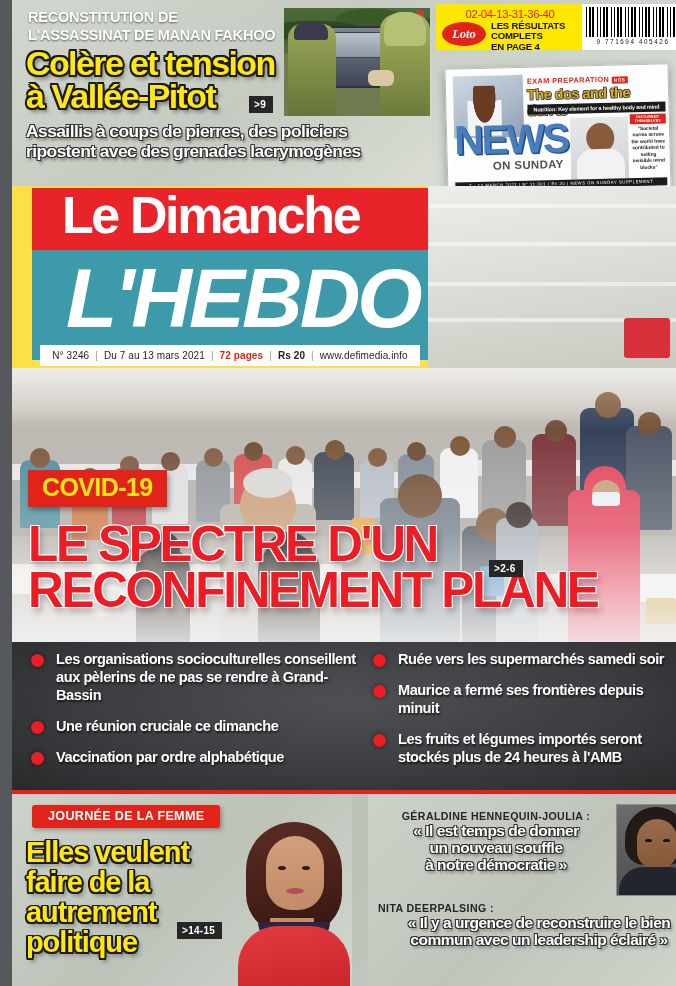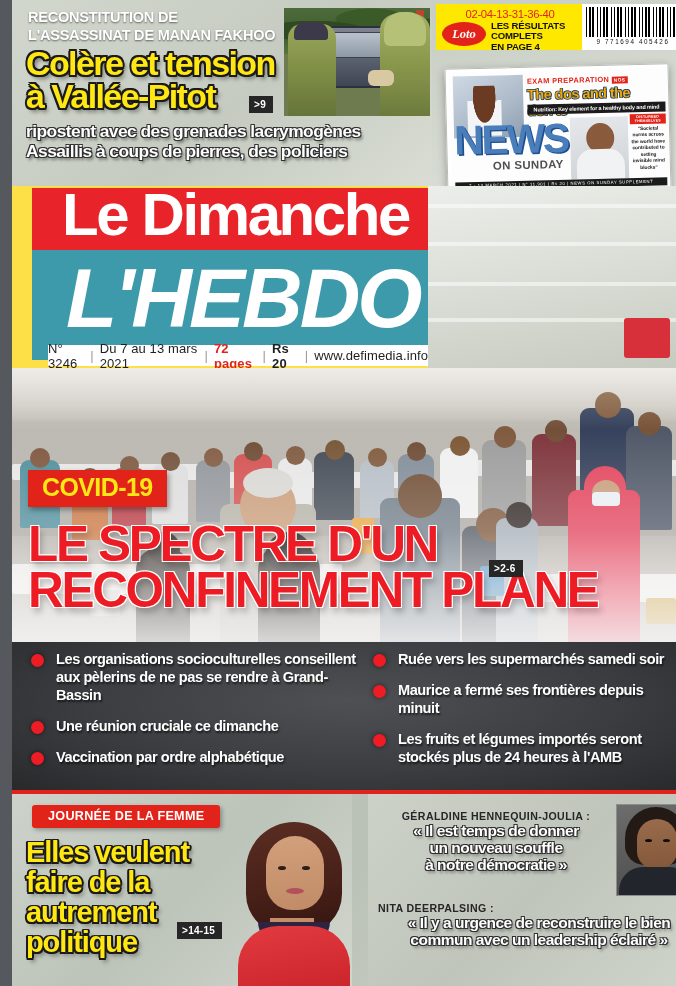--- a/index.html
+++ b/index.html
@@ -169,31 +169,31 @@
   .nos-book .d{font-weight:bold;font-size:5.1px;line-height:1.25;color:#111;margin-top:1px;}
   .nos-sheq{position:absolute;left:150px;top:218px;width:64px;}
   .nos-sheq .t{background:#e2231a;color:#fff;font-weight:bold;font-size:3.6px;
     display:inline-block;padding:1px 2px;}
   .nos-sheq .d{font-weight:bold;font-size:5px;line-height:1.3;color:#e2231a;margin-top:2px;}
 
   
   .mast-red{position:absolute;left:20px;top:188px;width:396px;height:62px;
     background:#e8232a;}
   .mast-red span{position:absolute;left:30px;top:-4px;
-    font-size:60px;font-weight:bold;color:#ffffff;letter-spacing:-2.4px;
+    font-size:52px;font-weight:bold;color:#ffffff;letter-spacing:-2.4px;
     line-height:62px;}
   .mast-teal{position:absolute;left:20px;top:250px;width:396px;height:110px;
     background:#3c9aaa;}
   .mast-hebdo{position:absolute;left:34px;top:-8px;width:380px;
     font-family:"Liberation Sans",sans-serif;
     font-size:84px;font-weight:bold;font-style:italic;color:#ffffff;
     letter-spacing:-3px;line-height:112px;}
-  .mast-info{position:absolute;left:36px;top:345px;width:380px;height:21px;
+  .mast-info{position:absolute;left:28px;top:345px;width:380px;height:21px;
     background:#ffffff;display:flex;align-items:center;justify-content:center;
-    font-size:13px;color:#1f1f1f;letter-spacing:0.1px;}
+    font-size:10px;color:#1f1f1f;letter-spacing:0.1px;}
   .mast-info b{font-weight:bold;}
   .mast-info .red{color:#e2231a;font-weight:bold;}
   .mast-info .sep{color:#9a9a9a;padding:0 6px;}
 
   .mast-sidephoto{position:absolute;left:416px;top:186px;width:260px;height:182px;
     background:linear-gradient(170deg,#eceee9 0%,#dcdfd8 45%,#c6cabf 100%);overflow:hidden;}
   .msp-shelf{position:absolute;left:0;background:rgba(255,255,255,.5);}
   .msp-red{position:absolute;left:196px;top:132px;width:46px;height:40px;
     background:#d8303a;border-radius:3px;}
 
@@ -327,22 +327,22 @@
     </div>
 
     <div class="hl-yellow">
       <div>Colère et tension</div>
       <div>à Vallée-Pitot</div>
     </div>
 
     <span class="pagebadge badge-9">&gt;9</span>
 
     <div class="subhl">
+      <div>Assaillis à coups de pierres, des policiers</div>
       <div>ripostent avec des grenades lacrymogènes</div>
-      <div>Assaillis à coups de pierres, des policiers</div>
     </div>
 
     <div class="lotto-wrap">
       <div class="lotto">
         <div class="lotto-nums">02-04-13-31-36-40</div>
         <div class="lotto-logo">
           <span>Loto</span>
         </div>
         <div class="lotto-txt">
           <div>LES RÉSULTATS</div>

